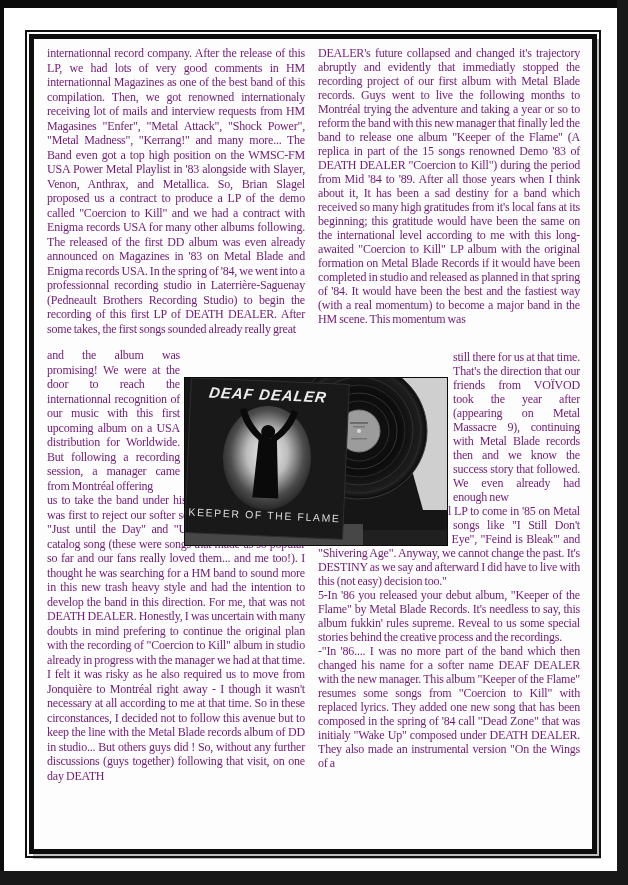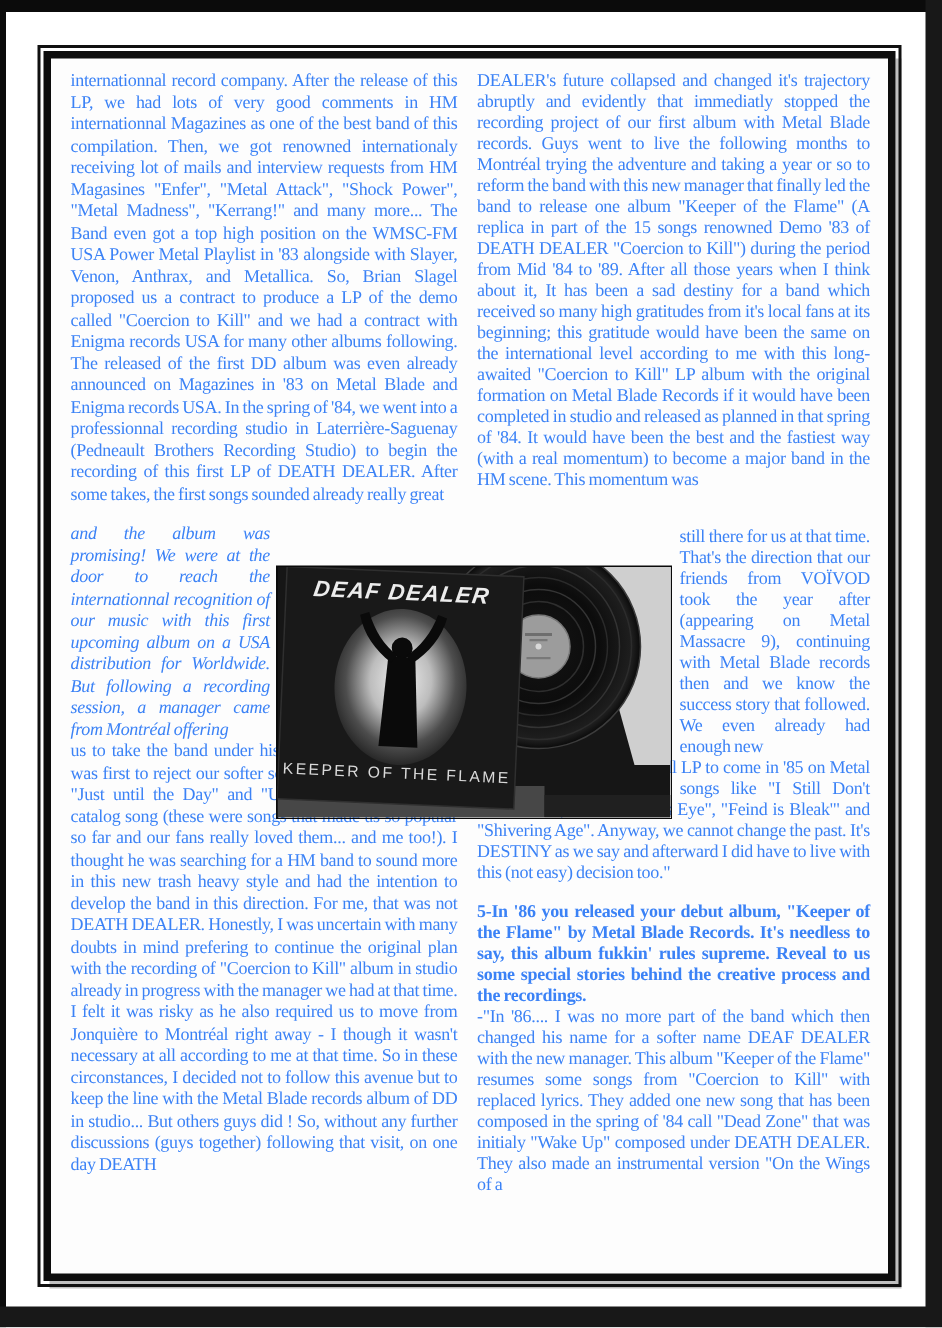--- a/index.html
+++ b/index.html
@@ -17,30 +17,30 @@
     box-sizing:border-box; background:#fdfdfd;
     border:5px solid #0d0d0d;
     outline:2px solid #101010; outline-offset:2px;
     box-shadow:4px 5px 0 rgba(0,0,0,0.25);
   }
   .content {
     position:absolute; left:0; top:0; right:0; bottom:0;
     padding:7px 12px 0 13px; display:flex; gap:13px; overflow:hidden;
   }
   .col {
-    text-align:justify; color:#3b82f6;
+    text-align:justify; color:#701a75;
     font-size:12px; line-height:14.5px;
     letter-spacing:-0.2px; word-spacing:-0.6px;
   }
   .col-left  { width:258px; flex:none; }
   .col-right { flex:1; line-height:14px; }
   p.seg { margin:0; }
-  p.narrow-left  { width:133px; margin-top:12px;font-style:italic; }
+  p.narrow-left  { width:133px; margin-top:12px; }
   p.narrow-right { width:127px; margin-left:auto; margin-top:24px; }
-  p.question { font-weight:bold; margin-top:12px; }
+  p.question { font-weight:normal; }
 
   .photo {
     position:absolute; left:151px; top:339px; width:262px; height:167px;
     box-shadow:0 0 0 1px #0a0a0a;
   }
   .photo svg { display:block; }
   .logo-text {
     font-family:"Liberation Sans", sans-serif; font-weight:bold; font-style:italic;
     letter-spacing:1px;
   }

